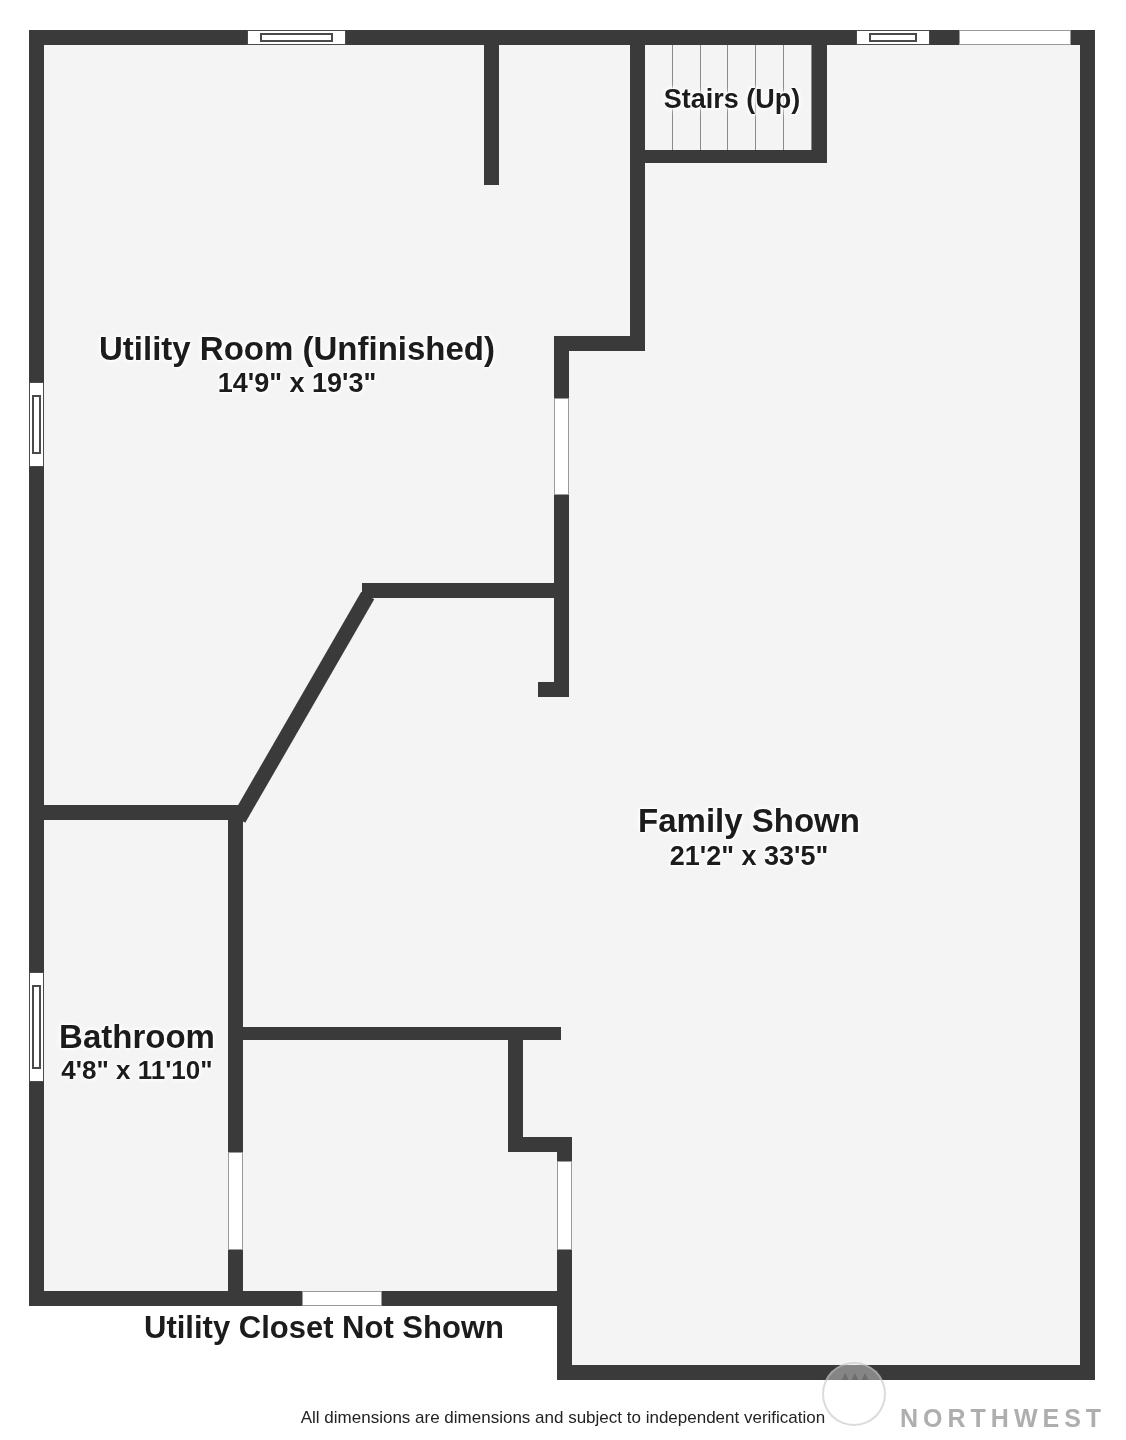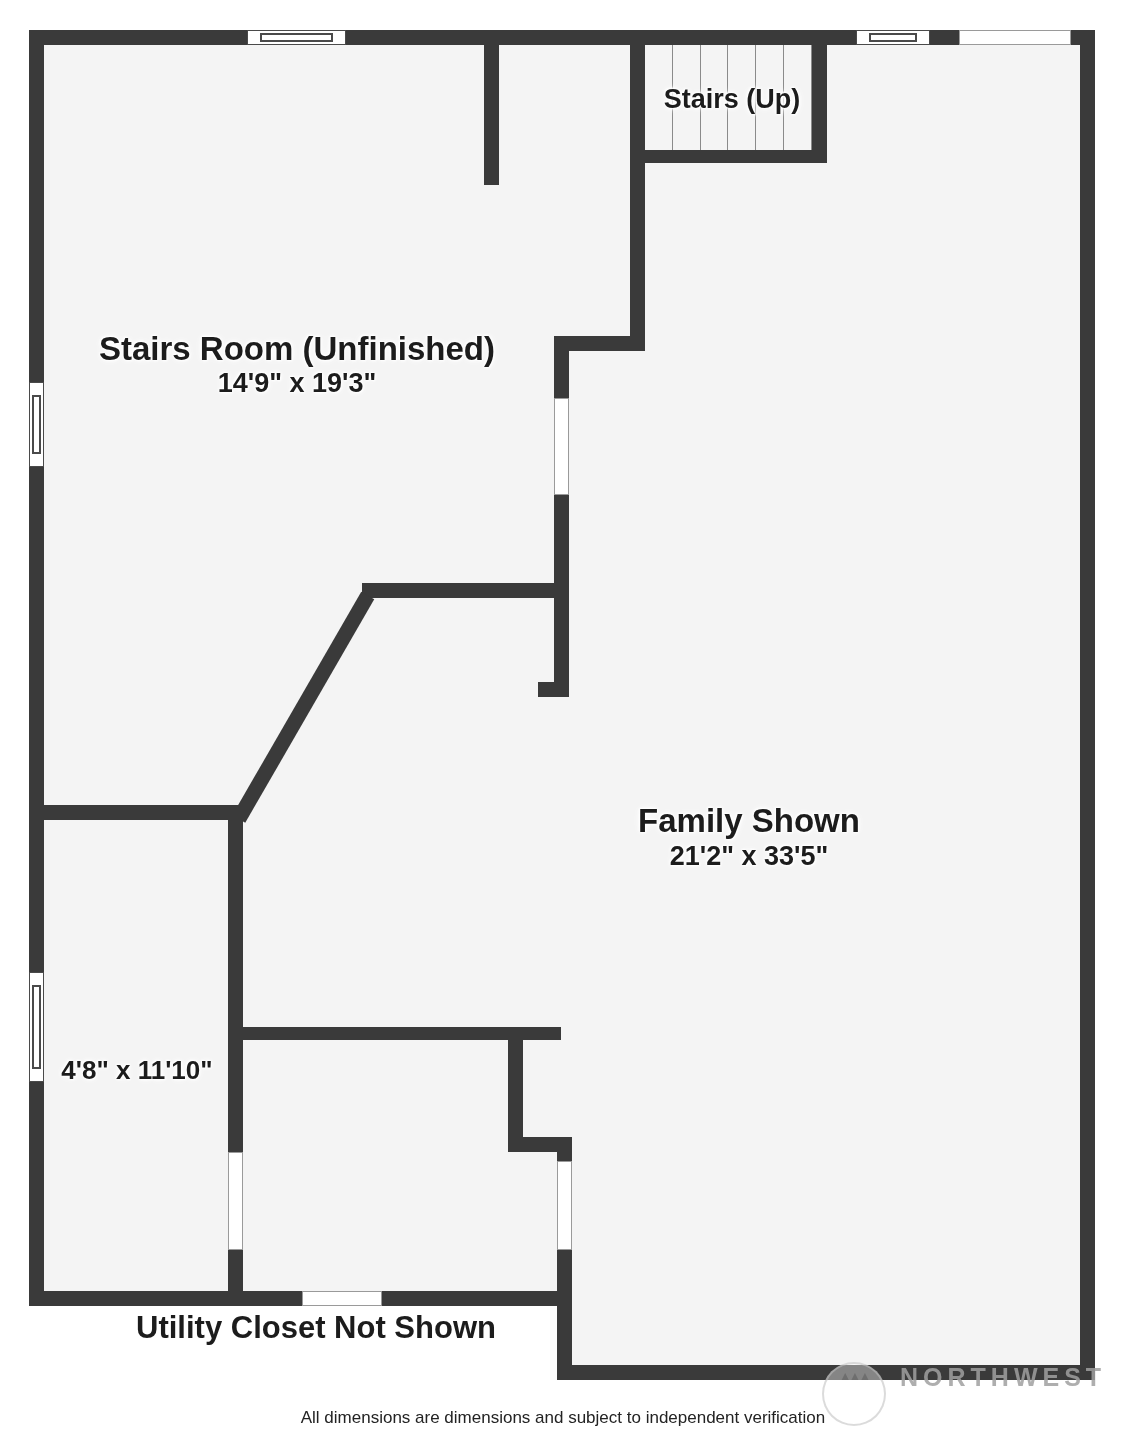--- a/index.html
+++ b/index.html
@@ -35,21 +35,21 @@
     position:absolute;border-radius:50%;
     border:2px solid rgba(190,190,190,0.55);background:rgba(255,255,255,0.38);
     box-sizing:border-box;
   }
   .wm-peaks{
     position:absolute;left:0;right:0;top:5px;text-align:center;
     font-size:12px;letter-spacing:-2px;color:rgba(95,95,95,0.6);
   }
   .wm-brand{
     position:absolute;font-weight:bold;font-size:25px;letter-spacing:5px;
-    color:rgba(160,160,160,0.85);white-space:nowrap;
+    color:rgba(160,160,160,0.85);white-space:nowrap;margin-top:41px;
   }
 </style>
 </head>
 <body>
 
 <div class="plan">
 
   <div class="floor" style="left:44px;top:45px;width:1036px;height:1246px;"></div>
   <div class="floor" style="left:572px;top:1291px;width:508px;height:74px;"></div>
 
@@ -91,29 +91,30 @@
   </div>
 
   <div class="open" style="left:959px;top:30px;width:112px;height:15px;"></div>
   <div class="open" style="left:554px;top:398px;width:15px;height:97px;"></div>
   <div class="open" style="left:228px;top:1152px;width:15px;height:98px;"></div>
   <div class="open" style="left:557px;top:1161px;width:15px;height:89px;"></div>
   <div class="open" style="left:302px;top:1291px;width:80px;height:15px;"></div>
 
   <div class="lbl lbl-stairs" style="left:632px;top:84px;width:200px;">Stairs (Up)</div>
 
-  <div class="lbl lbl-name" style="left:37px;top:331px;width:520px;">Stairs Room (Unfinished)</div>
+  <div class="lbl lbl-name" style="left:37px;top:331px;width:520px;">Utility Room (Unfinished)</div>
   <div class="lbl lbl-dims" style="left:37px;top:368px;width:520px;">14'9" x 19'3"</div>
 
   <div class="lbl lbl-name" style="left:549px;top:803px;width:400px;">Family Shown</div>
   <div class="lbl lbl-dims" style="left:549px;top:841px;width:400px;">21'2" x 33'5"</div>
 
+  <div class="lbl lbl-name" style="left:7px;top:1019px;width:260px;">Bathroom</div>
   <div class="lbl lbl-dims" style="left:7px;top:1056px;width:260px;font-size:26px;">4'8" x 11'10"</div>
 
-  <div class="lbl lbl-note" style="left:46px;top:1311px;width:540px;">Utility Closet Not Shown</div>
+  <div class="lbl lbl-note" style="left:54px;top:1311px;width:540px;">Utility Closet Not Shown</div>
   <div class="disclaimer" style="left:0;top:1408px;width:1126px;">All dimensions are dimensions and subject to independent verification</div>
 
   <div class="wm-circle" style="left:822px;top:1362px;width:64px;height:64px;">
     <div class="wm-peaks">▲▲▲</div>
   </div>
   <div class="wm-brand" style="left:900px;top:1363px;">NORTHWEST</div>
 
 </div>
 
 </body></html>

